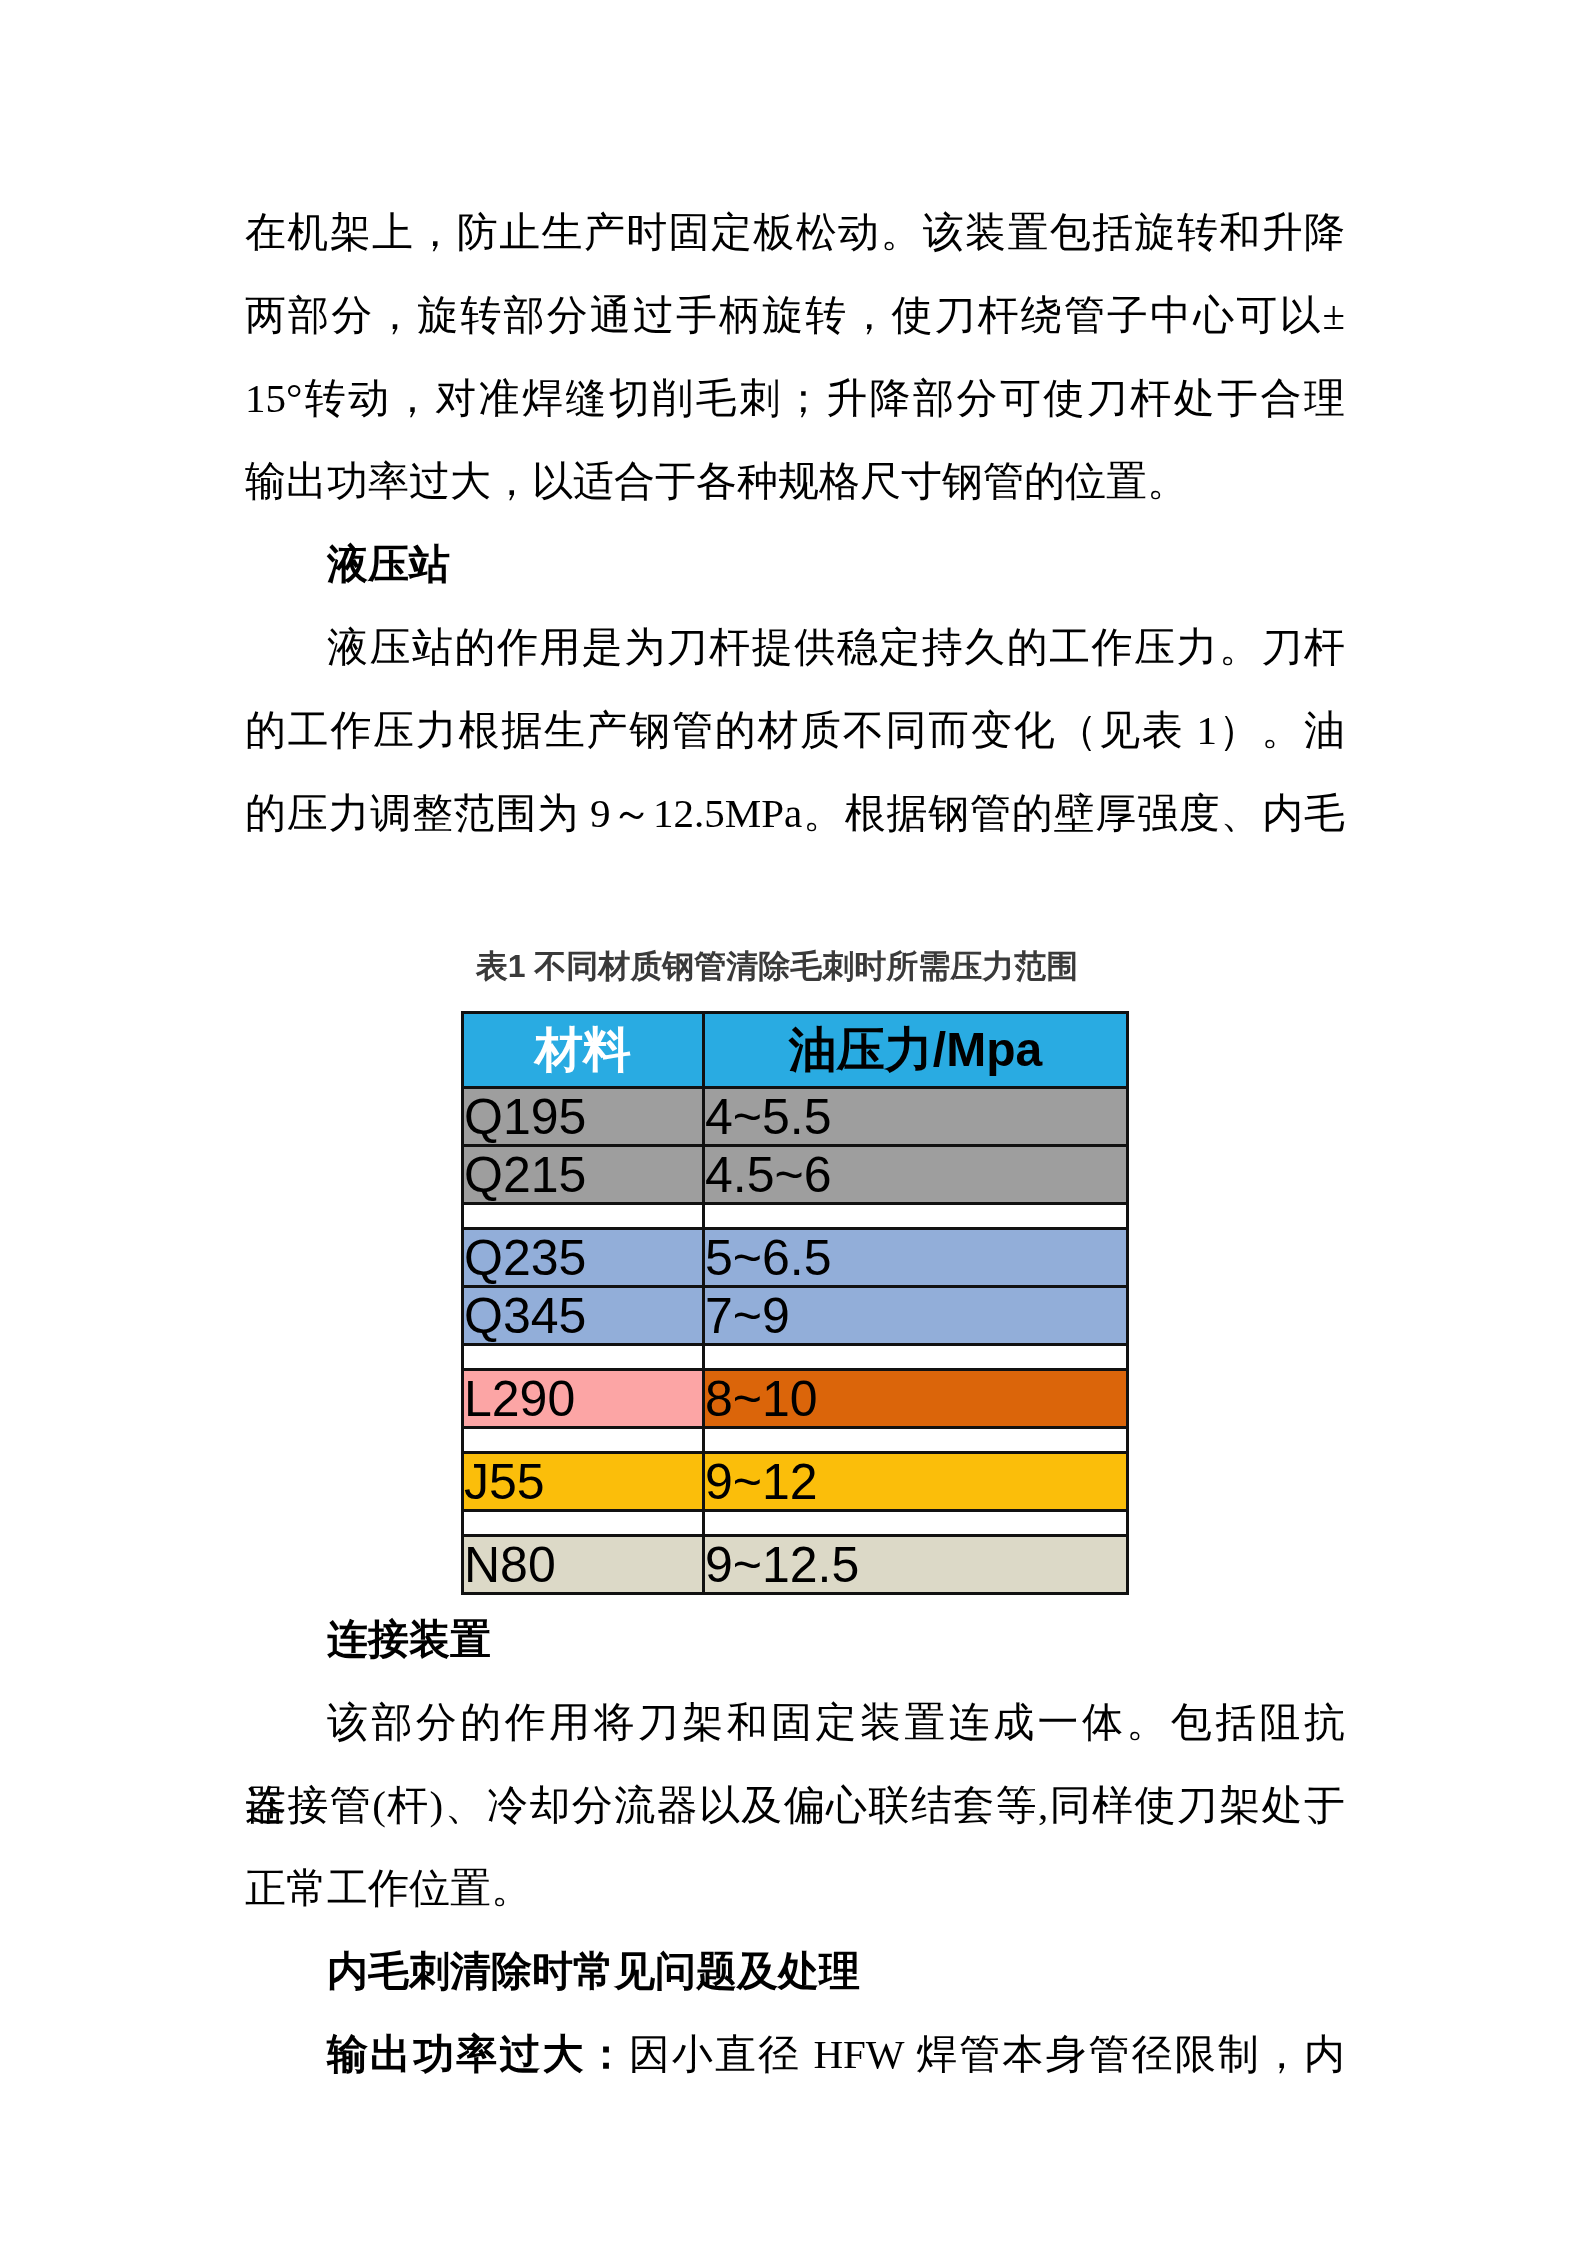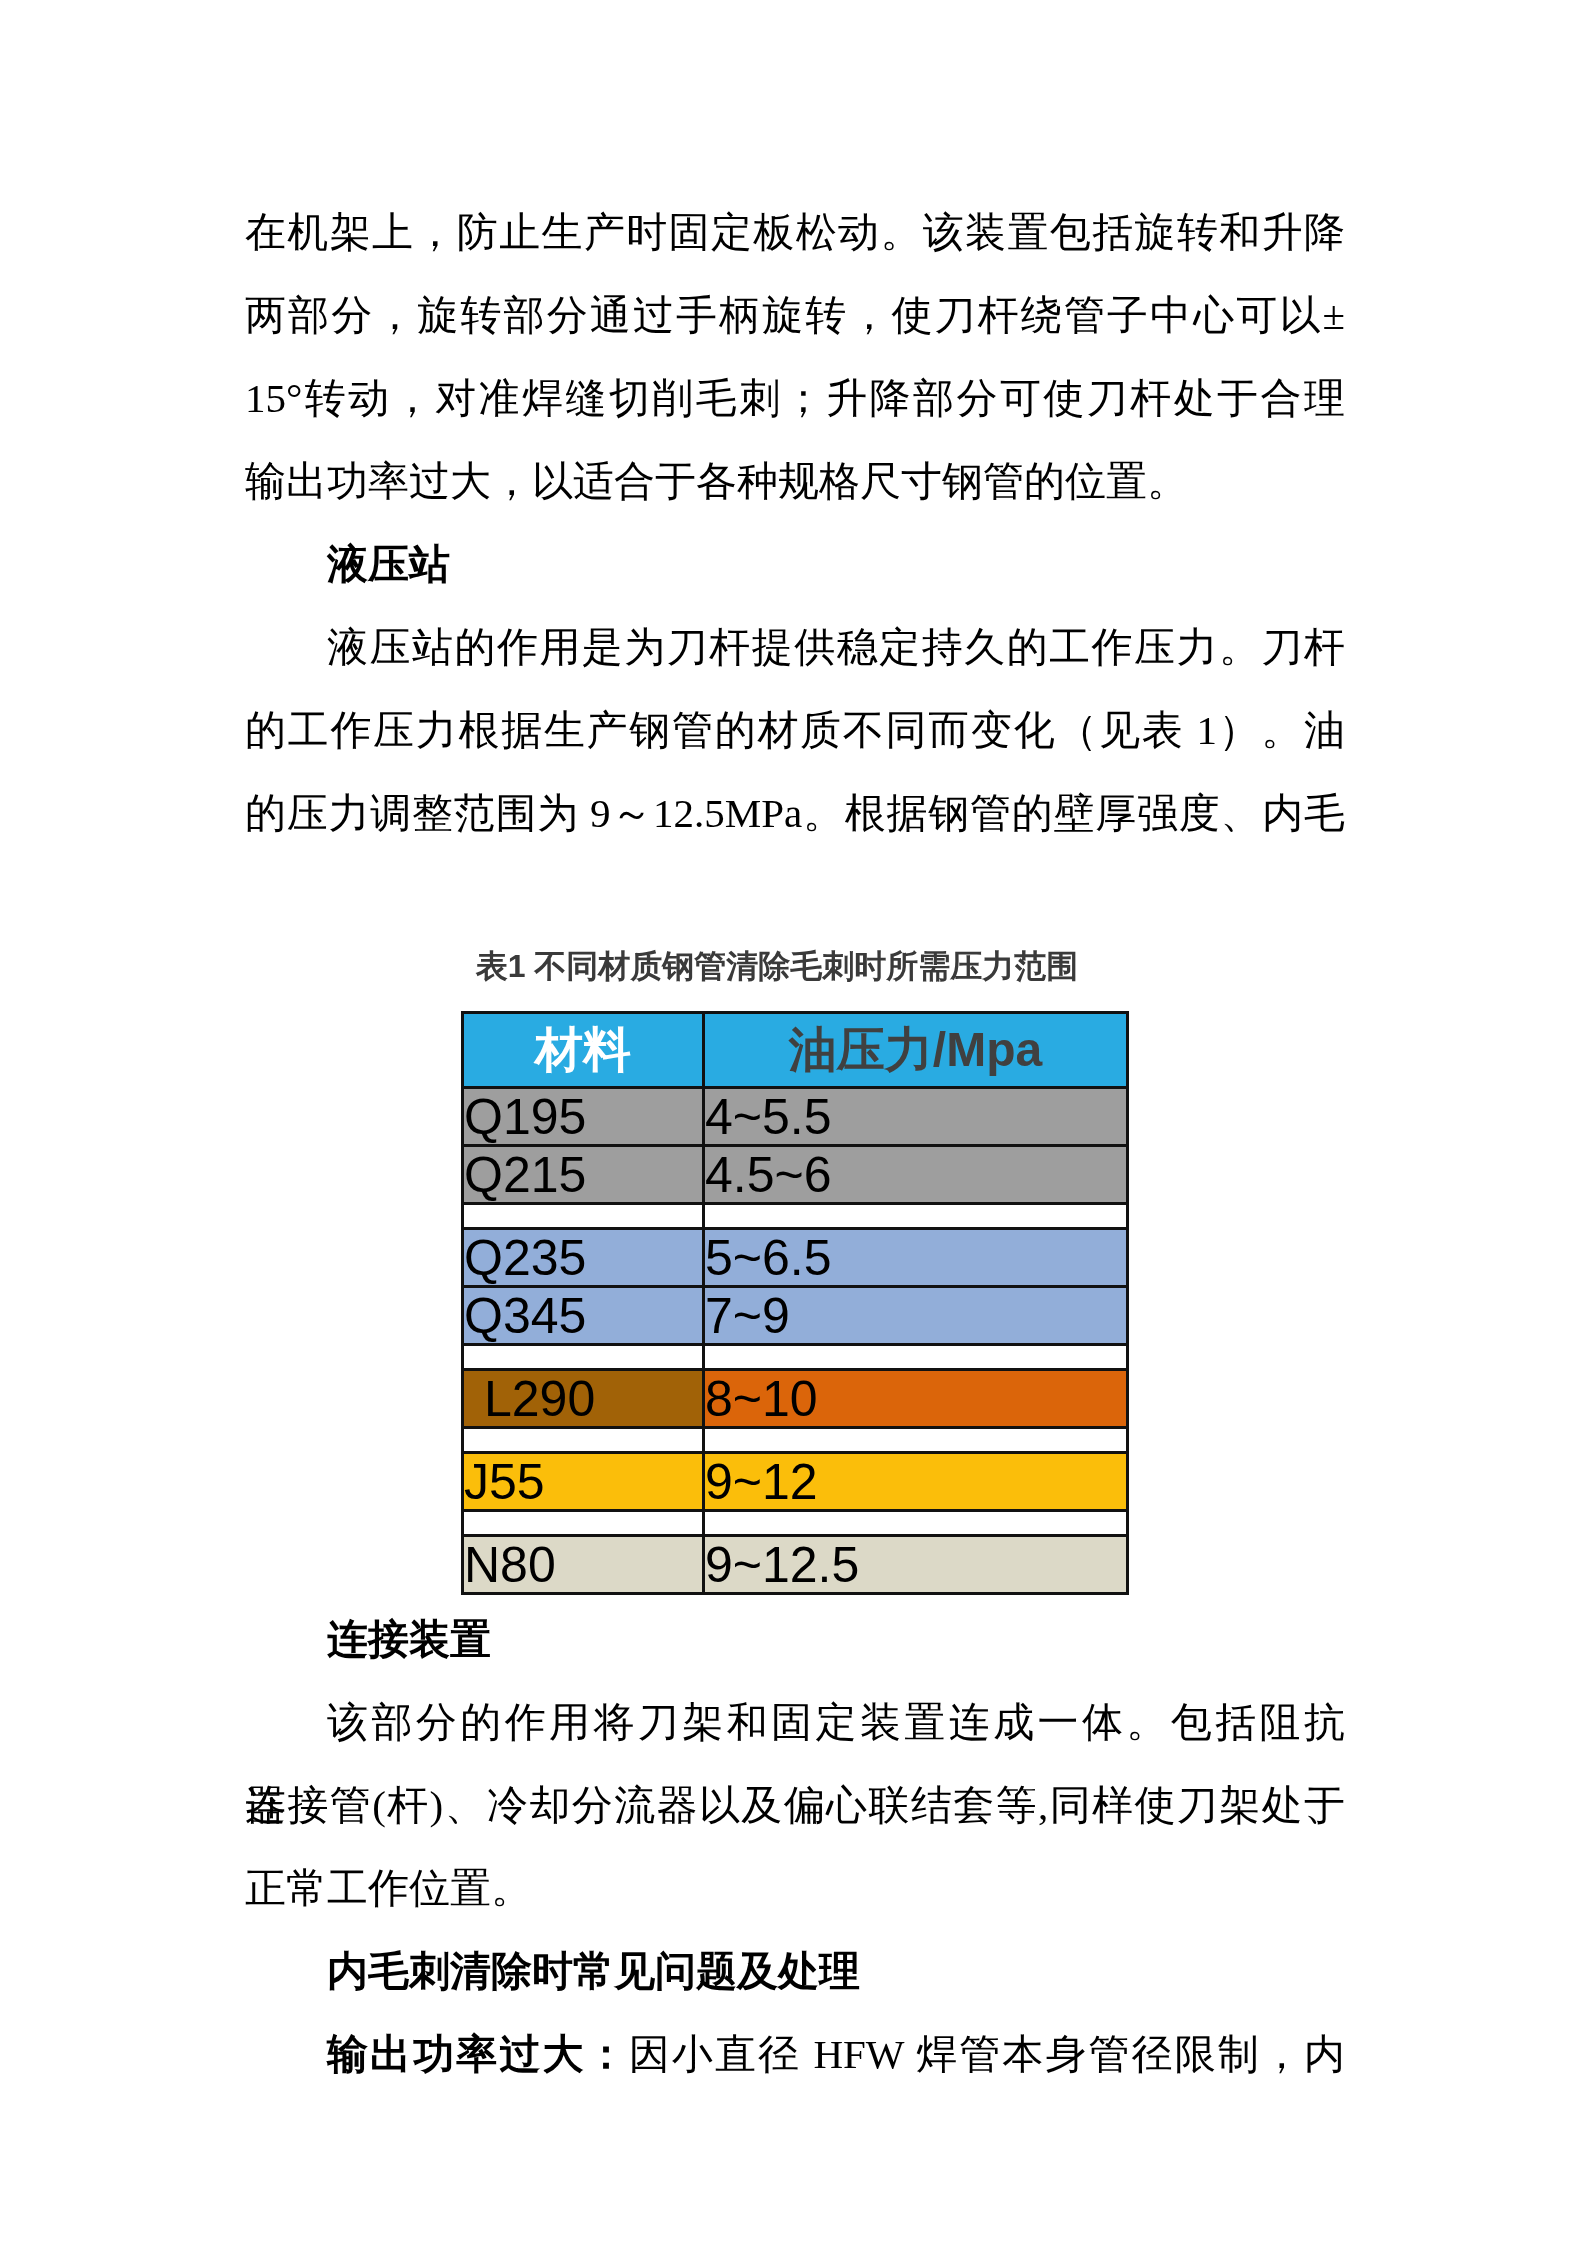--- a/index.html
+++ b/index.html
@@ -99,21 +99,21 @@
 
   <div class="table-wrap">
     <table class="ptable">
       <colgroup>
           <col class="c1">
           <col class="c2">
         </colgroup>
       <thead>
         <tr>
           <th style="background: rgb(41, 171, 226); color: rgb(255, 255, 255);">材料</th>
-          <th style="background: rgb(41, 171, 226); color: #404040;">油压力/Mpa</th>
+          <th style="background: rgb(41, 171, 226); color: #000000;">油压力/Mpa</th>
         </tr>
       </thead>
       <tbody id="table-body">
           <tr>
             <td style="background: rgb(158, 158, 158);">Q195</td>
             <td style="background: rgb(158, 158, 158);">4~5.5</td>
           </tr>
           <tr>
             <td style="background: rgb(158, 158, 158);">Q215</td>
             <td style="background: rgb(158, 158, 158);">4.5~6</td>
@@ -128,21 +128,21 @@
           </tr>
           <tr>
             <td style="background: rgb(146, 174, 217);">Q345</td>
             <td style="background: rgb(146, 174, 217);">7~9</td>
           </tr>
           <tr class="spacer">
             <td></td>
             <td></td>
           </tr>
           <tr>
-            <td style="background: #a16207; padding-left: 20px;">L290</td>
+            <td style="background: #fca5a5;">L290</td>
             <td style="background: rgb(219, 101, 10);">8~10</td>
           </tr>
           <tr class="spacer">
             <td></td>
             <td></td>
           </tr>
           <tr>
             <td style="background: rgb(251, 190, 10);">J55</td>
             <td style="background: rgb(251, 190, 10);">9~12</td>
           </tr>

